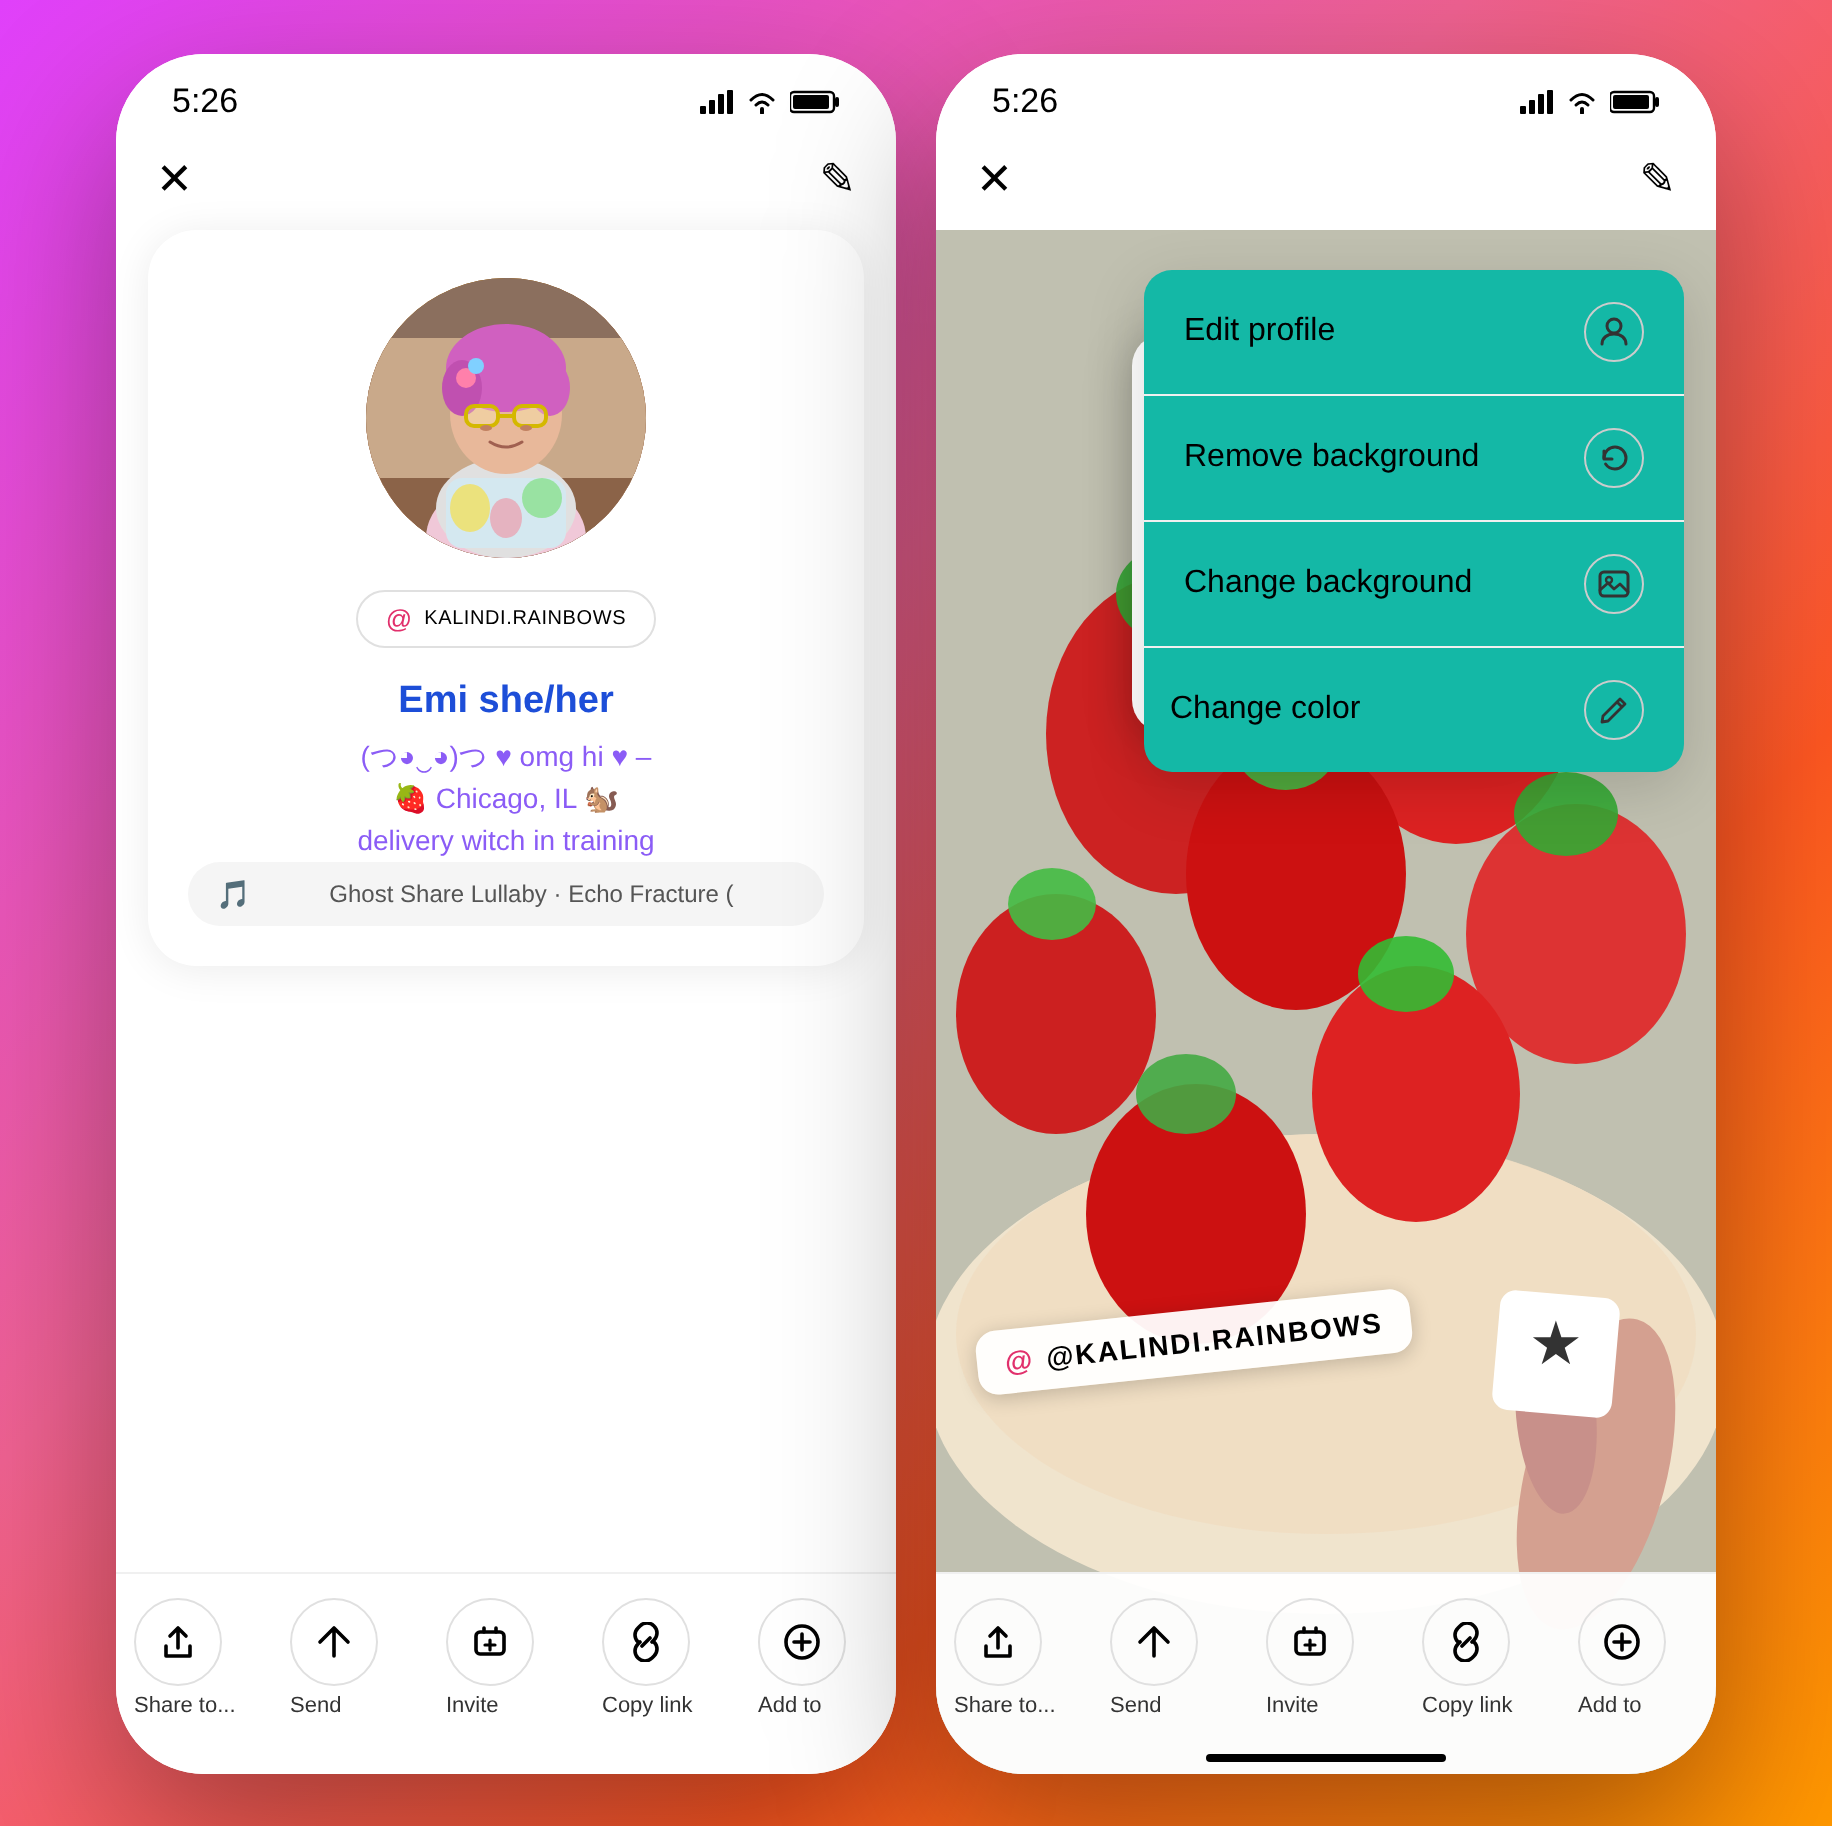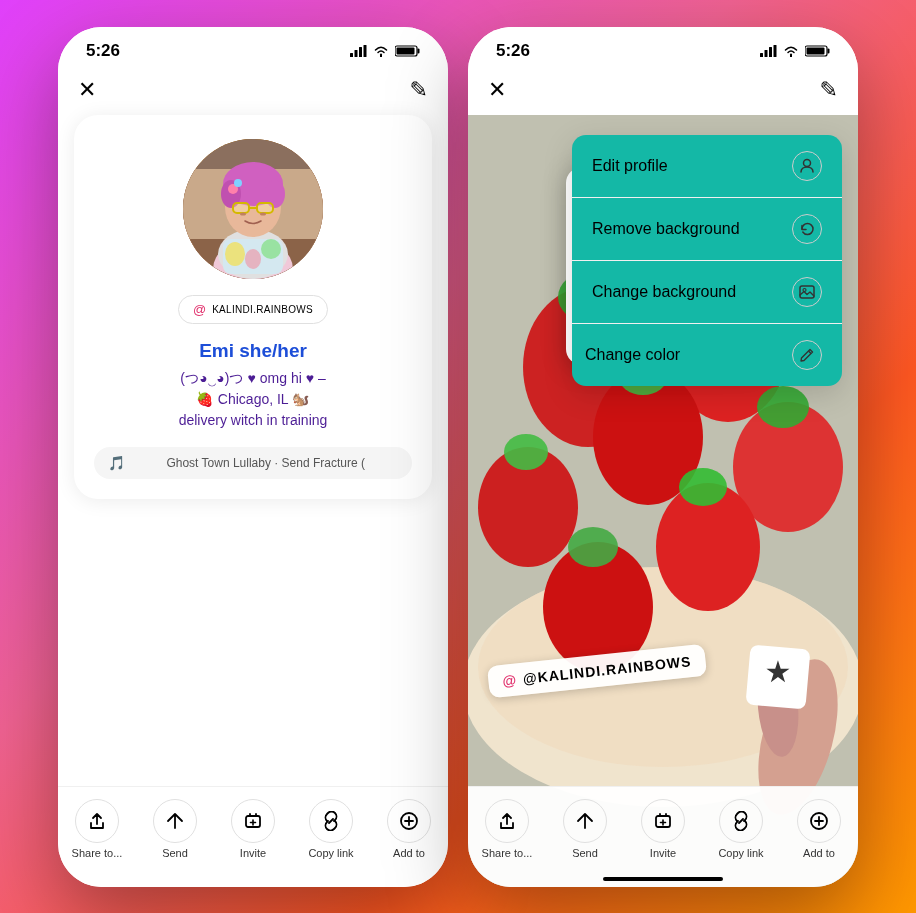--- a/index.html
+++ b/index.html
@@ -33,21 +33,21 @@
     
     .status-bar {
       display: flex;
       justify-content: space-between;
       align-items: center;
       padding: 14px 28px 8px;
       background: #fff;
     }
     .status-bar .time {
       font-size: 17px;
-      font-weight: 700;
+      font-weight: 400;
       color: #000;
     }
     .status-icons {
       display: flex;
       align-items: center;
       gap: 6px;
     }
 
     
     .top-nav {
@@ -113,23 +113,22 @@
     }
 
     .display-name {
       font-size: 19px;
       font-weight: 600;
       color: #1d4ed8;
       margin-bottom: 6px;
     }
     .bio {
       font-size: 14px;
-      color: #4c1d95;
+      color: #8b5cf6;
       line-height: 1.5;
-      margin-bottom: 16px;
     }
 
     .music-bar {
       display: flex;
       align-items: center;
       gap: 8px;
       background: #f5f5f5;
       border-radius: 20px;
       padding: 8px 14px;
       width: 100%;
@@ -157,21 +156,21 @@
       border-top: 1px solid #f0f0f0;
       padding: 12px 0 28px;
       display: flex;
       justify-content: space-around;
       align-items: center;
     }
 
     .action-item {
       display: flex;
       flex-direction: column;
-      align-items: center;
+      align-items: flex-start;
       gap: 4px;
       min-width: 60px;
     }
     .action-icon {
       width: 44px;
       height: 44px;
       border-radius: 50%;
       border: 1px solid #e0e0e0;
       display: flex;
       align-items: center;
@@ -319,21 +318,21 @@
       <div class="display-name">Emi she/her</div>
 
       <div class="bio">
         (つ◕‿◕)つ ♥ omg hi ♥ –<br>
         🍓 Chicago, IL 🐿️<br>
         delivery witch in training
       </div>
 
       <div class="music-bar">
         <span class="music-icon">🎵</span>
-        <span class="music-text">Ghost Town Lullaby · Send Fracture (</span>
+        <span class="music-text">Ghost Share Lullaby · Echo Fracture (</span>
       </div>
     </div>
 
     <div class="action-bar">
       <div class="action-item">
         <div class="action-icon">
           <svg width="20" height="20" viewBox="0 0 20 20" fill="none">
             <path d="M10 3 L10 13 M6 7 L10 3 L14 7" stroke="#000" stroke-width="1.8" stroke-linecap="round" stroke-linejoin="round"></path>
             <path d="M4 12 L4 17 L16 17 L16 12" stroke="#000" stroke-width="1.8" stroke-linecap="round" stroke-linejoin="round"></path>
           </svg>

